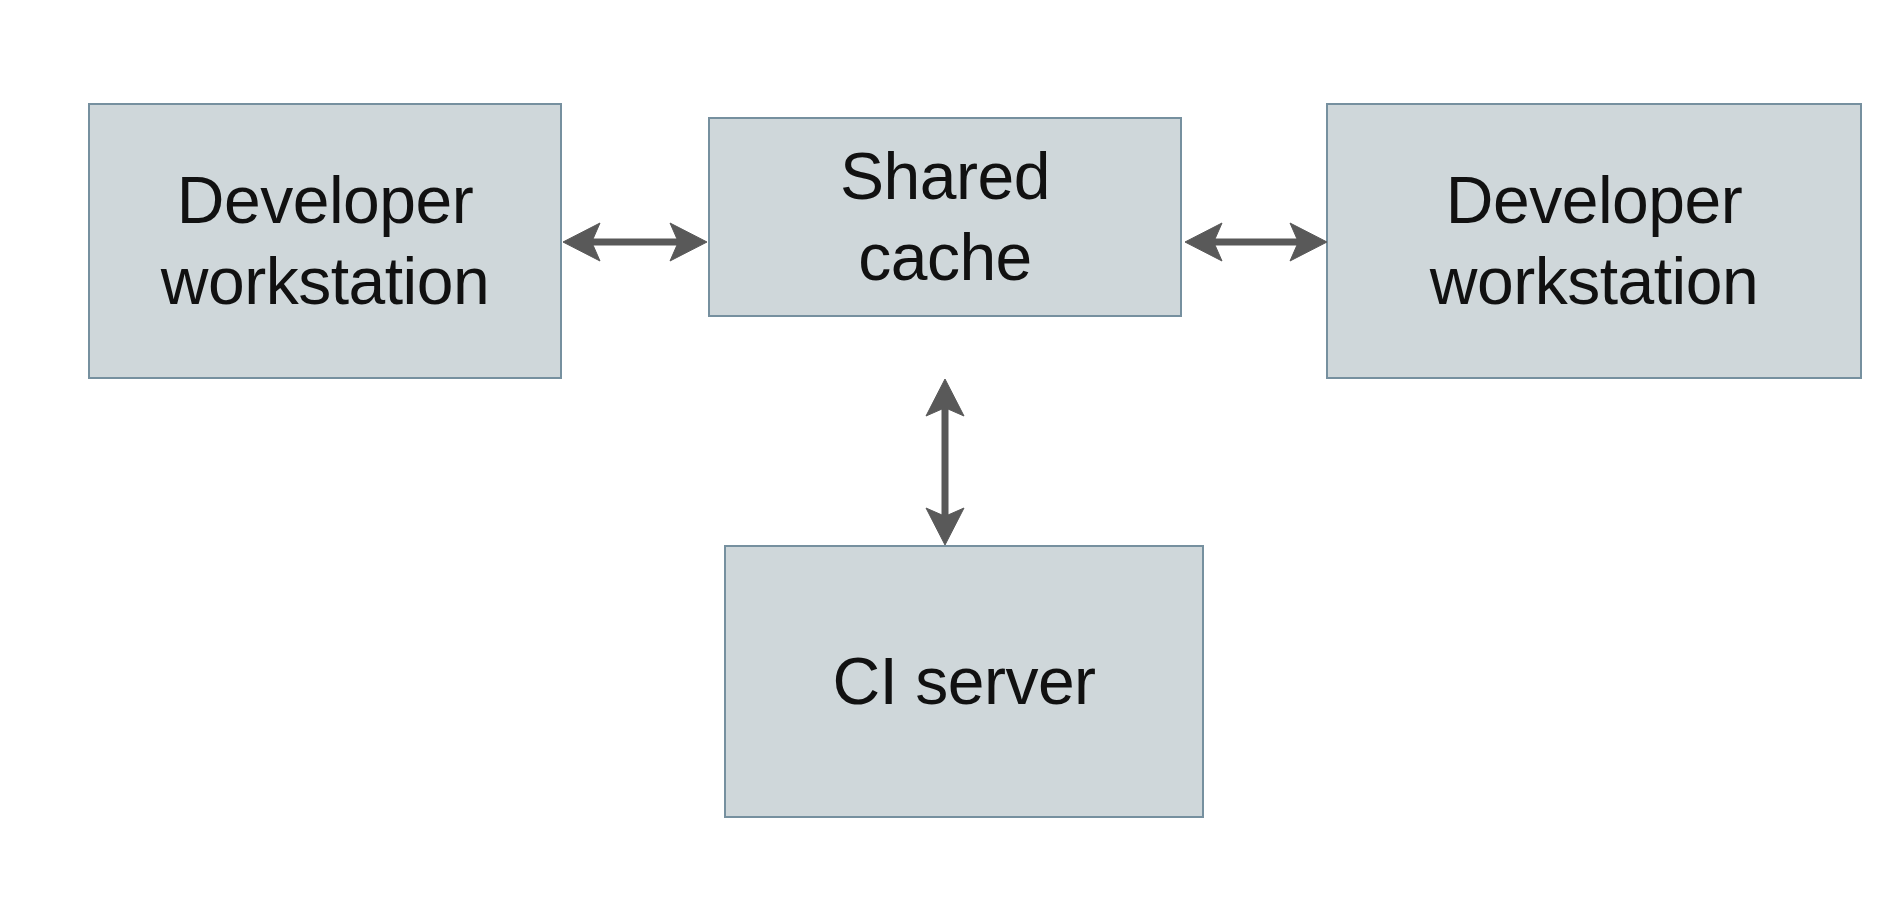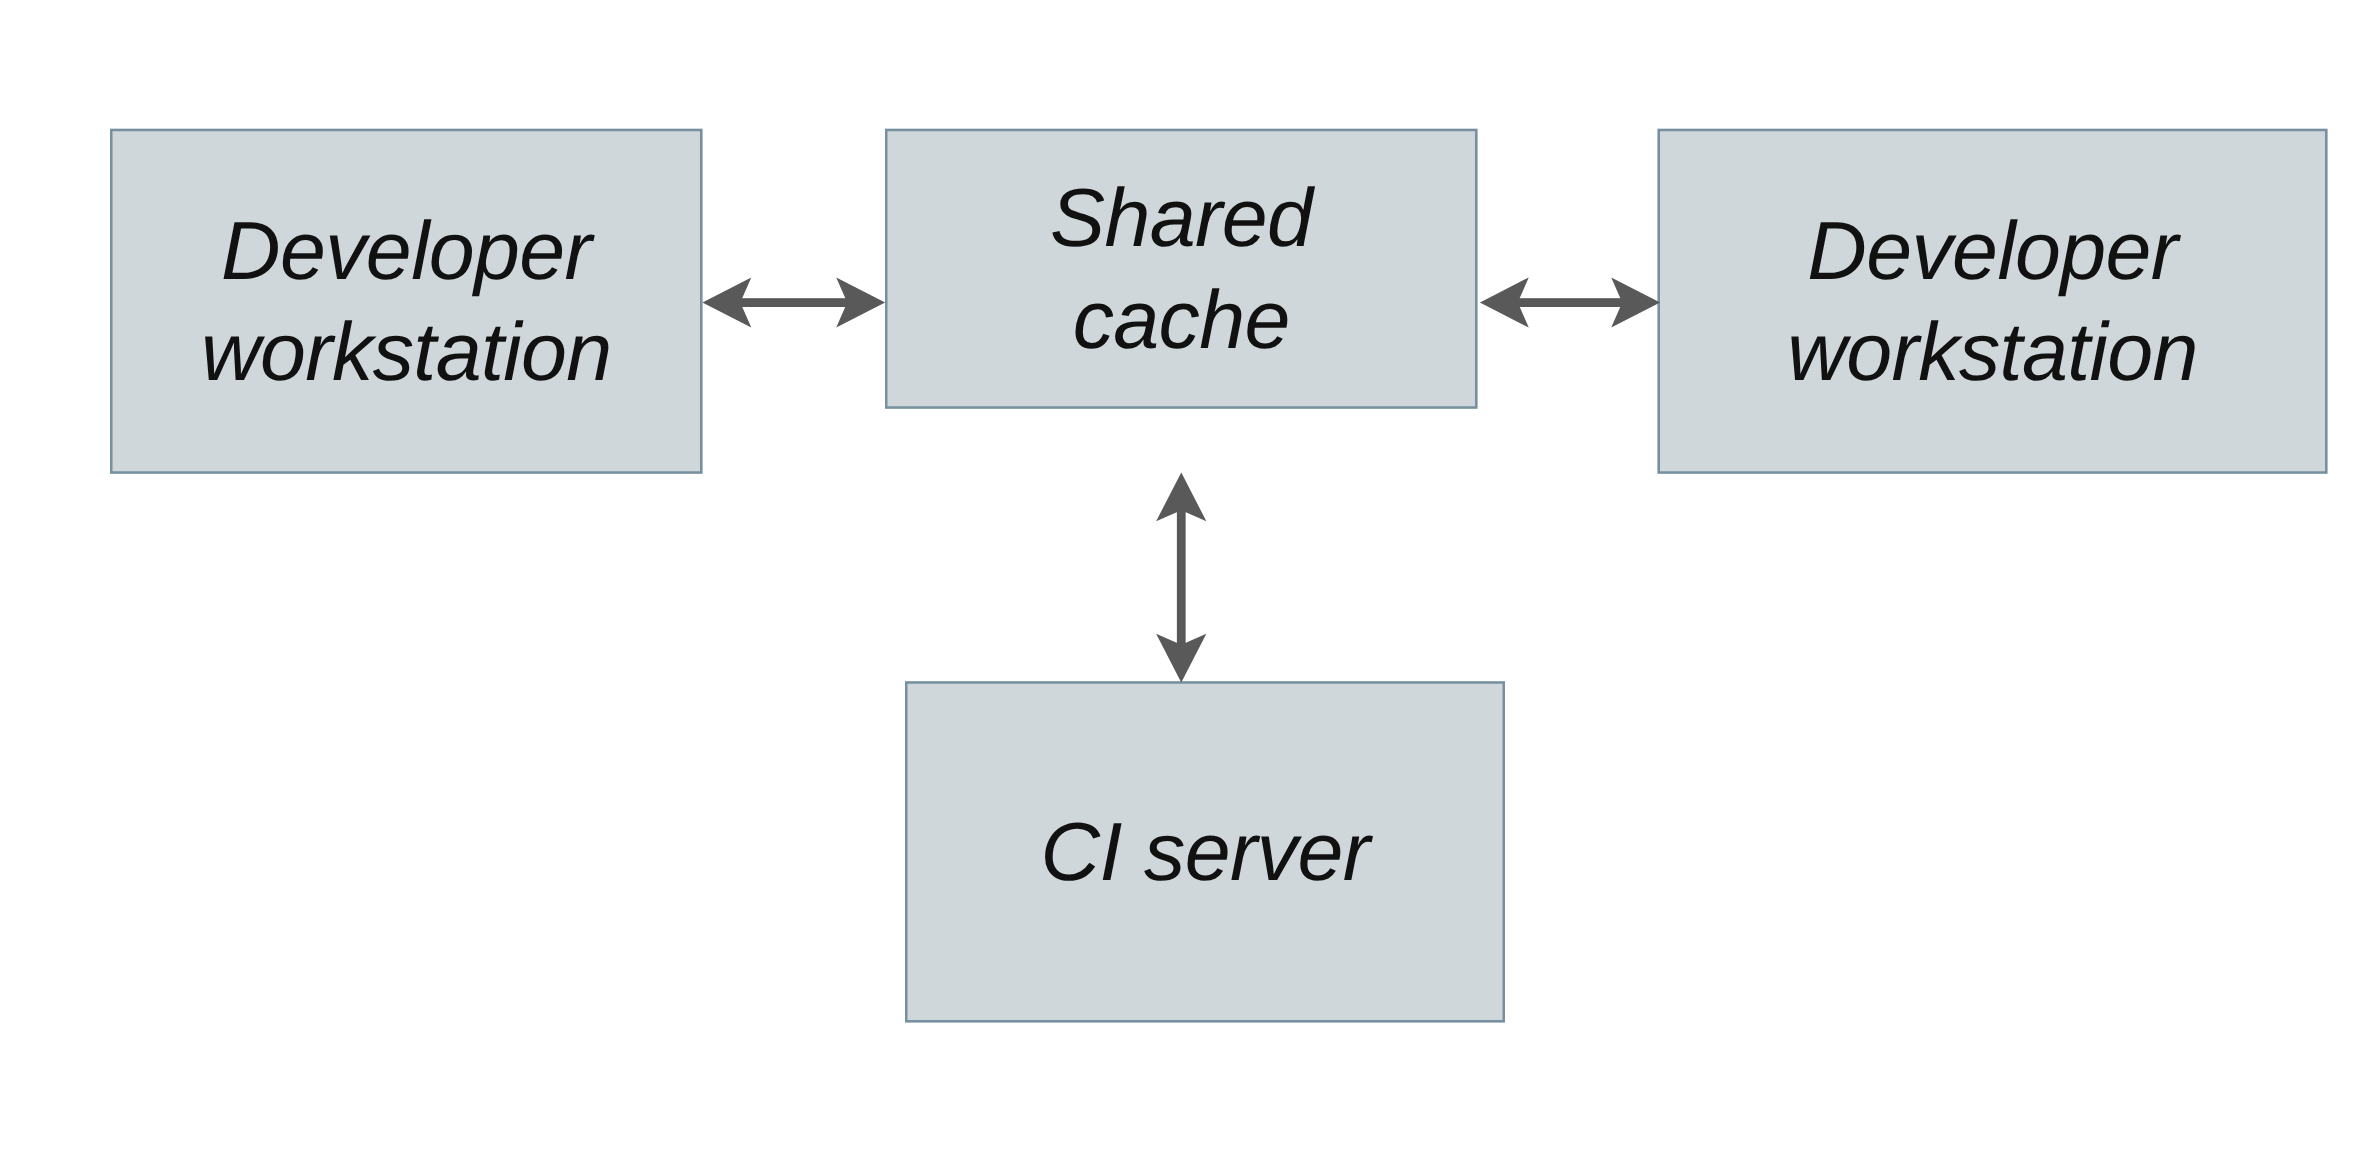--- a/index.html
+++ b/index.html
@@ -13,21 +13,20 @@
     height: 922px;
     overflow: hidden;
     font-family: "Liberation Sans", sans-serif;
   }
 
   #diagram-canvas {
     position: relative;
     width: 1900px;
     height: 922px;
     background: #ffffff;
-    font-style: italic;
   }
 
   .node-box {
     position: absolute;
     box-sizing: border-box;
     background: #CFD7DA;
     border: 2px solid #7severe;
     display: flex;
     align-items: center;
     justify-content: center;
@@ -45,21 +44,21 @@
     line-height: 1.23;
     color: #111111;
     letter-spacing: -0.5px;
     white-space: pre-line;
     padding: 0 8px;
     font-weight: 400;
   }
 
   
   #node-dev-left   { left: 88px;   top: 103px; width: 474px; height: 276px; }
-  #node-shared     { left: 708px;  top: 103px; width: 474px; height: 224px; }
+  #node-shared     { left: 708px;  top: 117px; width: 474px; height: 200px; }
   #node-dev-right  { left: 1326px; top: 103px; width: 536px; height: 276px; }
   #node-ci         { left: 708px;  top: 545px; width: 480px; height: 273px; margin-left: 16px; }
 
   .connector {
     position: absolute;
     overflow: visible;
   }
   #edge-left-shared  { left: 560px;  top: 206px; width: 150px; height: 72px; }
   #edge-shared-right { left: 1182px; top: 206px; width: 148px; height: 72px; }
   #edge-shared-ci    { left: 909px;  top: 376px; width: 72px;  height: 172px; }

